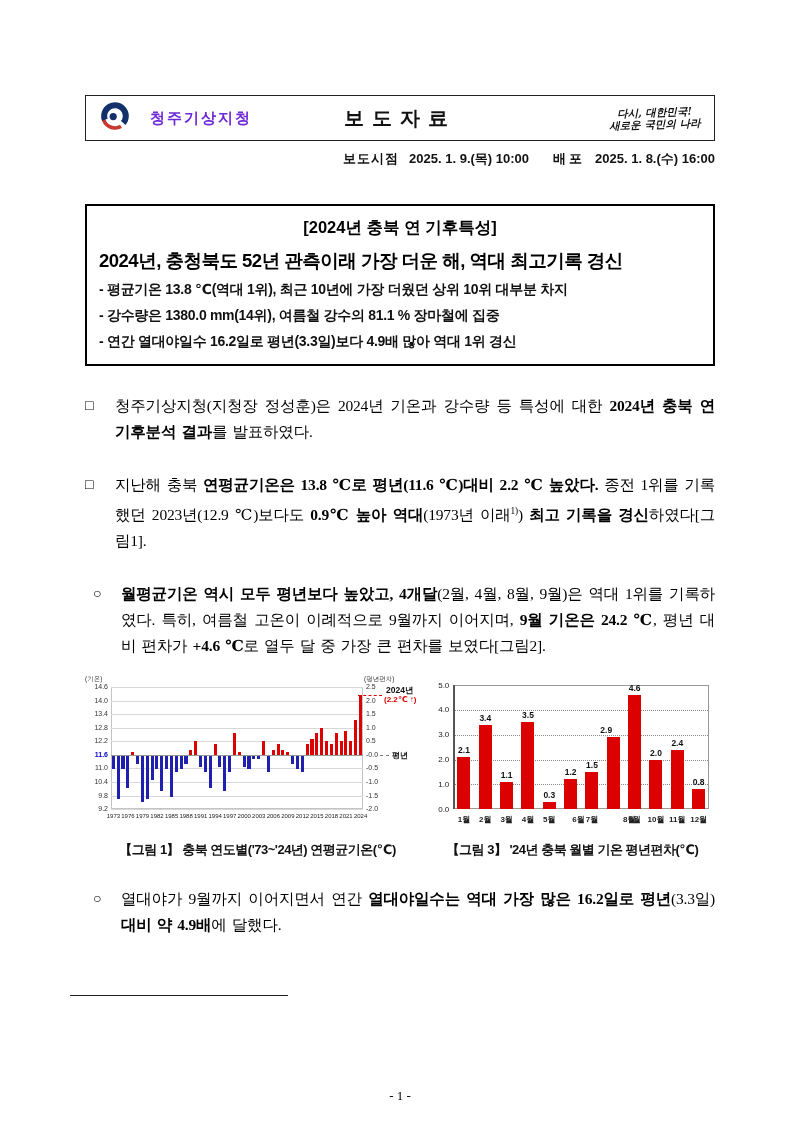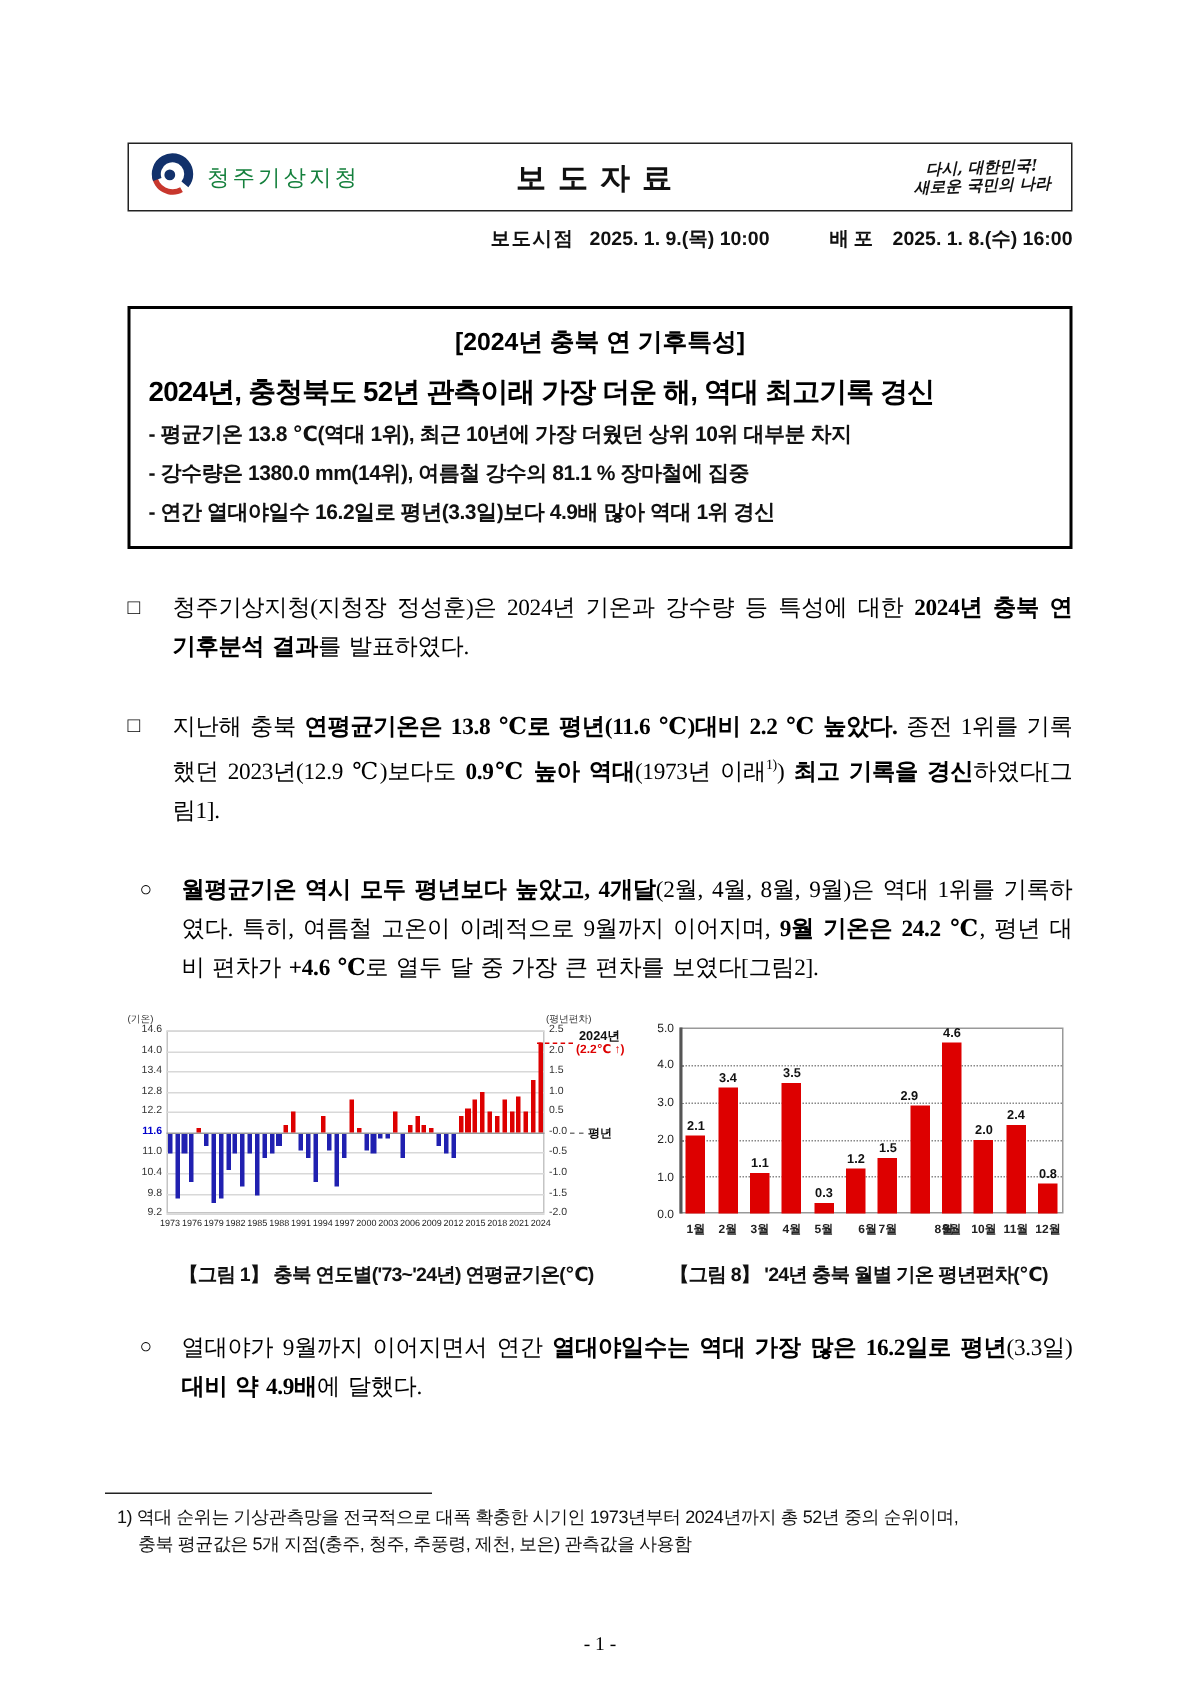--- a/index.html
+++ b/index.html
@@ -10,36 +10,36 @@
     font-family:"Liberation Serif","DejaVu Serif",serif; color:#000;
   }
   .content { position:absolute; left:85px; top:0; width:630px; }
 
   
   .hdr-box {
     margin-top:95px; height:46px; border:1.5px solid #222;
     position:relative; display:flex; align-items:center; padding:0 14px;
   }
   .hdr-left { display:flex; align-items:center; gap:8px; }
-  .agency { font-family:"Liberation Sans","DejaVu Sans",sans-serif; font-weight:400; font-size:15px; letter-spacing:2px; color:#15803d; }
+  .agency { font-family:"Liberation Sans","DejaVu Sans",sans-serif; font-weight:700; font-size:15px; letter-spacing:2px; color:#6d28d9;margin-left:12px; }
   .doctype {
     position:absolute; left:0; right:0; text-align:center;
     font-family:"Liberation Sans","DejaVu Sans",sans-serif; font-weight:700; font-size:20px; letter-spacing:8px; color:#111;
   }
   .slogan {
     margin-left:auto; text-align:center; font-family:"DejaVu Serif",serif;
     font-style:italic; font-weight:700; font-size:10.5px; line-height:12px;
     transform:rotate(-2deg); color:#111; z-index:2;
   }
   .dateline {
     margin-top:9px; text-align:right;
     font-family:"Liberation Sans","DejaVu Sans",sans-serif; font-weight:700; font-size:13px; color:#111;
   }
   .dateline .lbl { margin-right:10px; letter-spacing:1px; }
-  .dateline .lbl2 { margin-left:40px; margin-right:10px; letter-spacing:3px;text-align:center; }
+  .dateline .lbl2 { margin-left:24px; margin-right:10px; letter-spacing:3px;text-align:center; }
 
   
   .tbox { margin-top:36px; border:2px solid #000; padding:11px 12px 13px 12px; }
   .tbox-sub { text-align:center; font-family:"Liberation Sans","DejaVu Sans",sans-serif; font-weight:700; font-size:16.5px; }
   .tbox-title { font-family:"Liberation Sans","DejaVu Sans",sans-serif; font-weight:700; font-size:18.5px; margin-top:9px; letter-spacing:-0.5px; }
   .tbox-li { font-family:"Liberation Sans","DejaVu Sans",sans-serif; font-weight:700; font-size:14px; margin-top:8px; letter-spacing:-0.3px; color:#111; }
   .tbox-li:first-of-type { margin-top:13px; }
 
   
   #paragraphs { margin-top:25px; }
@@ -278,28 +278,24 @@
           <div style="position: absolute; left: 245.5px; top: 76.48px; width: 13px; height: 59.52px; background: rgb(221, 0, 0);"></div>
           <div style="position: absolute; left: 239px; top: 64.48px; width: 26px; text-align: center; font-size: 8.5px; font-weight: 700; color: rgb(17, 17, 17);">2.4</div>
           <div style="position: absolute; left: 238px; top: 141px; width: 28px; text-align: center; font-size: 8px; font-weight: 700; color: rgb(34, 34, 34);">11월</div>
           <div style="position: absolute; left: 266.833px; top: 116.16px; width: 13px; height: 19.84px; background: rgb(221, 0, 0);"></div>
           <div style="position: absolute; left: 260.333px; top: 104.16px; width: 26px; text-align: center; font-size: 8.5px; font-weight: 700; color: rgb(17, 17, 17);">0.8</div>
           <div style="position: absolute; left: 259.333px; top: 141px; width: 28px; text-align: center; font-size: 8px; font-weight: 700; color: rgb(34, 34, 34);">12월</div>
         </div>
     </div>
     <div class="cap-row">
       <div class="cap cap1">【그림 1】 충북 연도별('73~'24년) 연평균기온(℃)</div>
-      <div class="cap cap2">【그림 8】 '24년 충북 월별 기온 평년편차(℃)</div>
+      <div class="cap cap2">【그림 3】 '24년 충북 월별 기온 평년편차(℃)</div>
     </div>
 
   <div class="para circ">
         <span class="bullet">○</span>
         <span class="ptext"><span>열대야가 9월까지 이어지면서 연간 </span><b>열대야일수는 역대 가장 많은 16.2일로 평년</b><span>(3.3일)</span><b>대비 약 4.9배</b><span>에 달했다.</span></span>
       </div>
     </div>
 
   <div class="fn-rule"></div>
-  <div class="footnote">
-    <div class="fn1">1) 역대 순위는 기상관측망을 전국적으로 대폭 확충한 시기인 1973년부터 2024년까지 총 52년 중의 순위이며,</div>
-    <div class="fn2">충북 평균값은 5개 지점(충주, 청주, 추풍령, 제천, 보은) 관측값을 사용함</div>
-  </div>
   <div class="pagenum">- 1 -</div>
 </div>
 
 </body></html>

